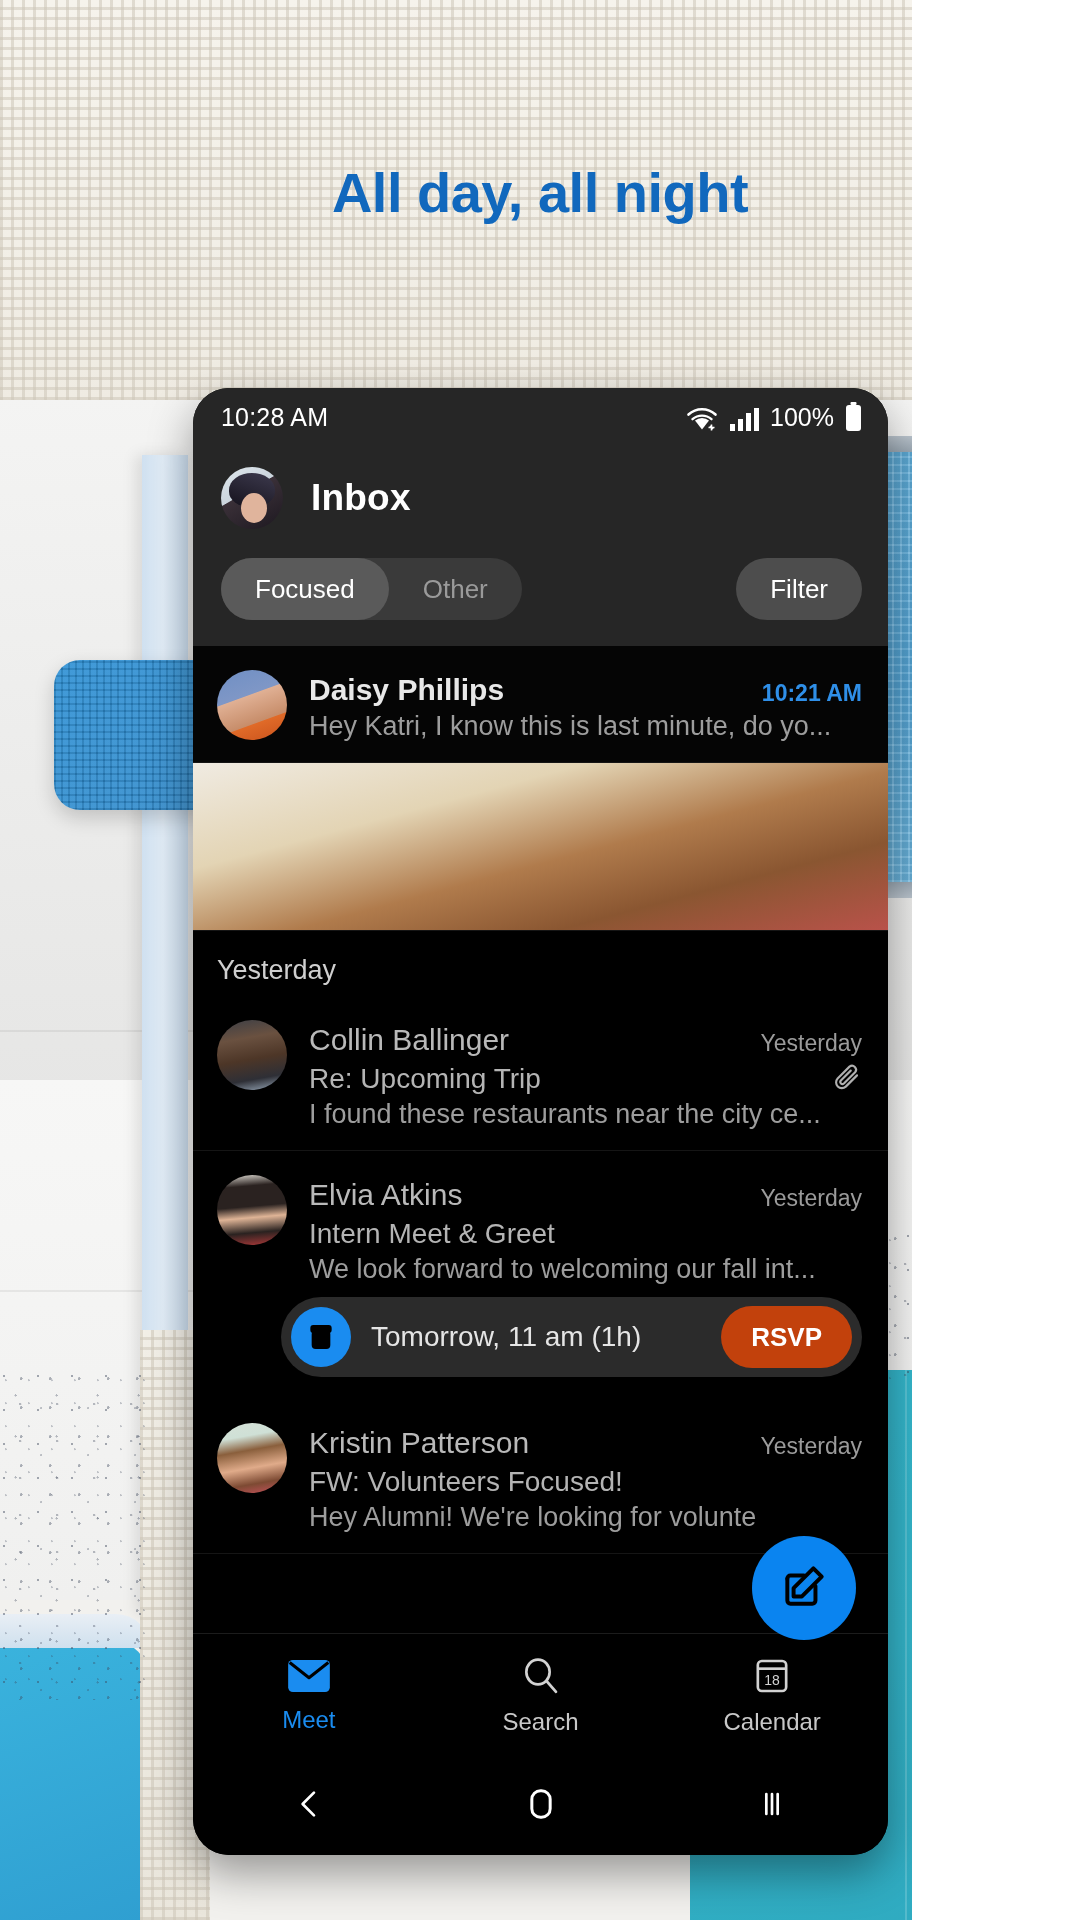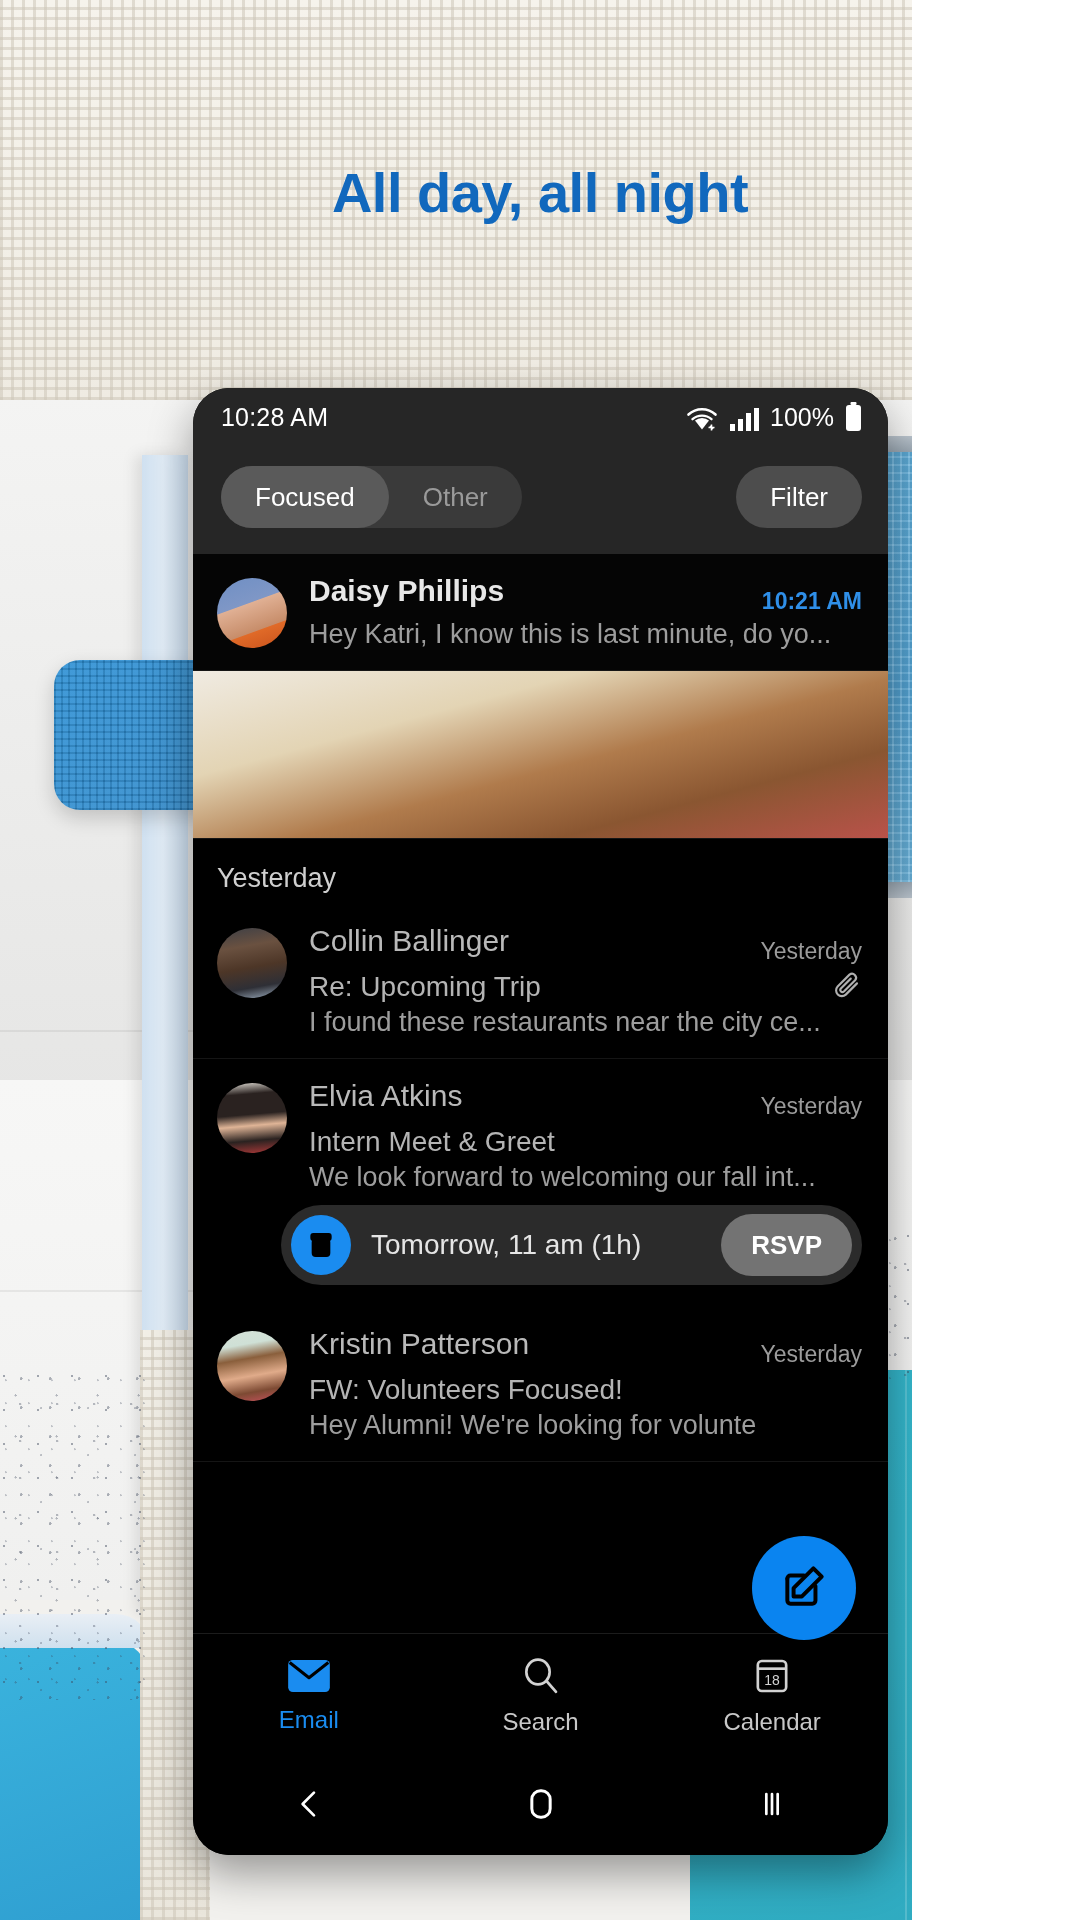--- a/index.html
+++ b/index.html
@@ -205,21 +205,21 @@
     display:flex; padding:20px 26px 20px 24px;
     border-bottom:1px solid #151515;
     position:relative;
   }
   .msg .av {
     width:70px; height:70px; border-radius:50%;
     flex:none; margin-right:22px; margin-top:4px;
     overflow:hidden; position:relative;
   }
   .msg .body { flex:1; min-width:0; }
-  .mline1 { display:flex; align-items:flex-start; }
+  .mline1 { display:flex; align-items:flex-end; }
   .sender { font-size:30px; font-weight:bold; color:#e8e8e8; white-space:nowrap; }
   .sender.read { font-weight:normal; color:#b9b9b9; }
   .time { margin-left:auto; font-size:23px; color:#9b9b9b; white-space:nowrap; padding-left:14px;margin-top:14px; }
   .time.unread { color:#2f8fe8; font-weight:bold; }
   .subj { font-size:28px; color:#dcdcdc; margin-top:6px; }
   .subj.read { color:#b4b4b4; }
   .subj.bold { font-weight:bold; color:#efefef; }
   .preview { font-size:27px; color:#9d9d9d; margin-top:4px; white-space:nowrap; overflow:hidden; }
   .mention { color:#2f8fe8; font-weight:bold; }
   .clip { margin-left:auto; padding-left:14px; }
@@ -261,21 +261,21 @@
   }
   .rsvp-ic {
     width:60px; height:60px; border-radius:50%;
     background:#1a8cf0;
     display:flex; align-items:center; justify-content:center; flex:none;
   }
   .rsvp-txt { font-size:28px; color:#e5e5e5; margin-left:20px; white-space:nowrap; }
   .rsvp-btn {
     margin-left:auto;
     height:62px; padding:0 30px; border-radius:34px;
-    background:#737373; color:#fff; font-size:26px; font-weight:bold;
+    background:#c2410c; color:#fff; font-size:26px; font-weight:bold;
     display:flex; align-items:center; justify-content:center;
   }
 
   
   .fab {
     position:absolute; right:32px; bottom:215px;
     width:104px; height:104px; border-radius:50%;
     background:#0a84f0;
     display:flex; align-items:center; justify-content:center;
     z-index:20;
@@ -360,20 +360,24 @@
         <span>
           <svg class="ic" width="17" height="30" viewBox="0 0 17 30">
             <rect x="5.5" y="0" width="6" height="3" rx="1" fill="#fff"></rect>
             <rect x="1" y="3" width="15" height="26" rx="3" fill="#fff"></rect>
           </svg>
         </span>
       </div>
     </div>
 
     <div class="appheader">
+      <div class="hrow">
+        <div class="avatar-me"></div>
+        <div class="inbox-title">Inbox</div>
+      </div>
       <div class="tabsrow">
         <div class="seg">
           <div class="pill active">Focused</div>
           <div class="pill inactive">Other</div>
         </div>
         <div class="filter-btn">Filter</div>
       </div>
     </div>
 
     <div class="list">
@@ -489,21 +493,21 @@
     </div>
 
     <div class="bottomnav">
       <div class="navitem active">
         <span>
           <svg width="46" height="36" viewBox="0 0 24 19">
             <rect x="1" y="1" width="22" height="17" rx="2.5" fill="#1a8cf0"></rect>
             <path d="M1.8 2.4 L12 10.4 L22.2 2.4" stroke="#000" stroke-width="1.6" fill="none" stroke-linejoin="round"></path>
           </svg>
         </span>
-        <span class="navlabel">Email</span>
+        <span class="navlabel">Meet</span>
       </div>
       <div class="navitem">
         <span>
           <svg width="42" height="40" viewBox="0 0 24 24" fill="none" stroke="#d2d2d2" stroke-width="1.6" stroke-linecap="round">
             <ellipse cx="10.2" cy="9.6" rx="7" ry="7.4"></ellipse>
             <line x1="15.3" y1="15" x2="21" y2="21.5"></line>
           </svg>
         </span>
         <span class="navlabel">Search</span>
       </div>

